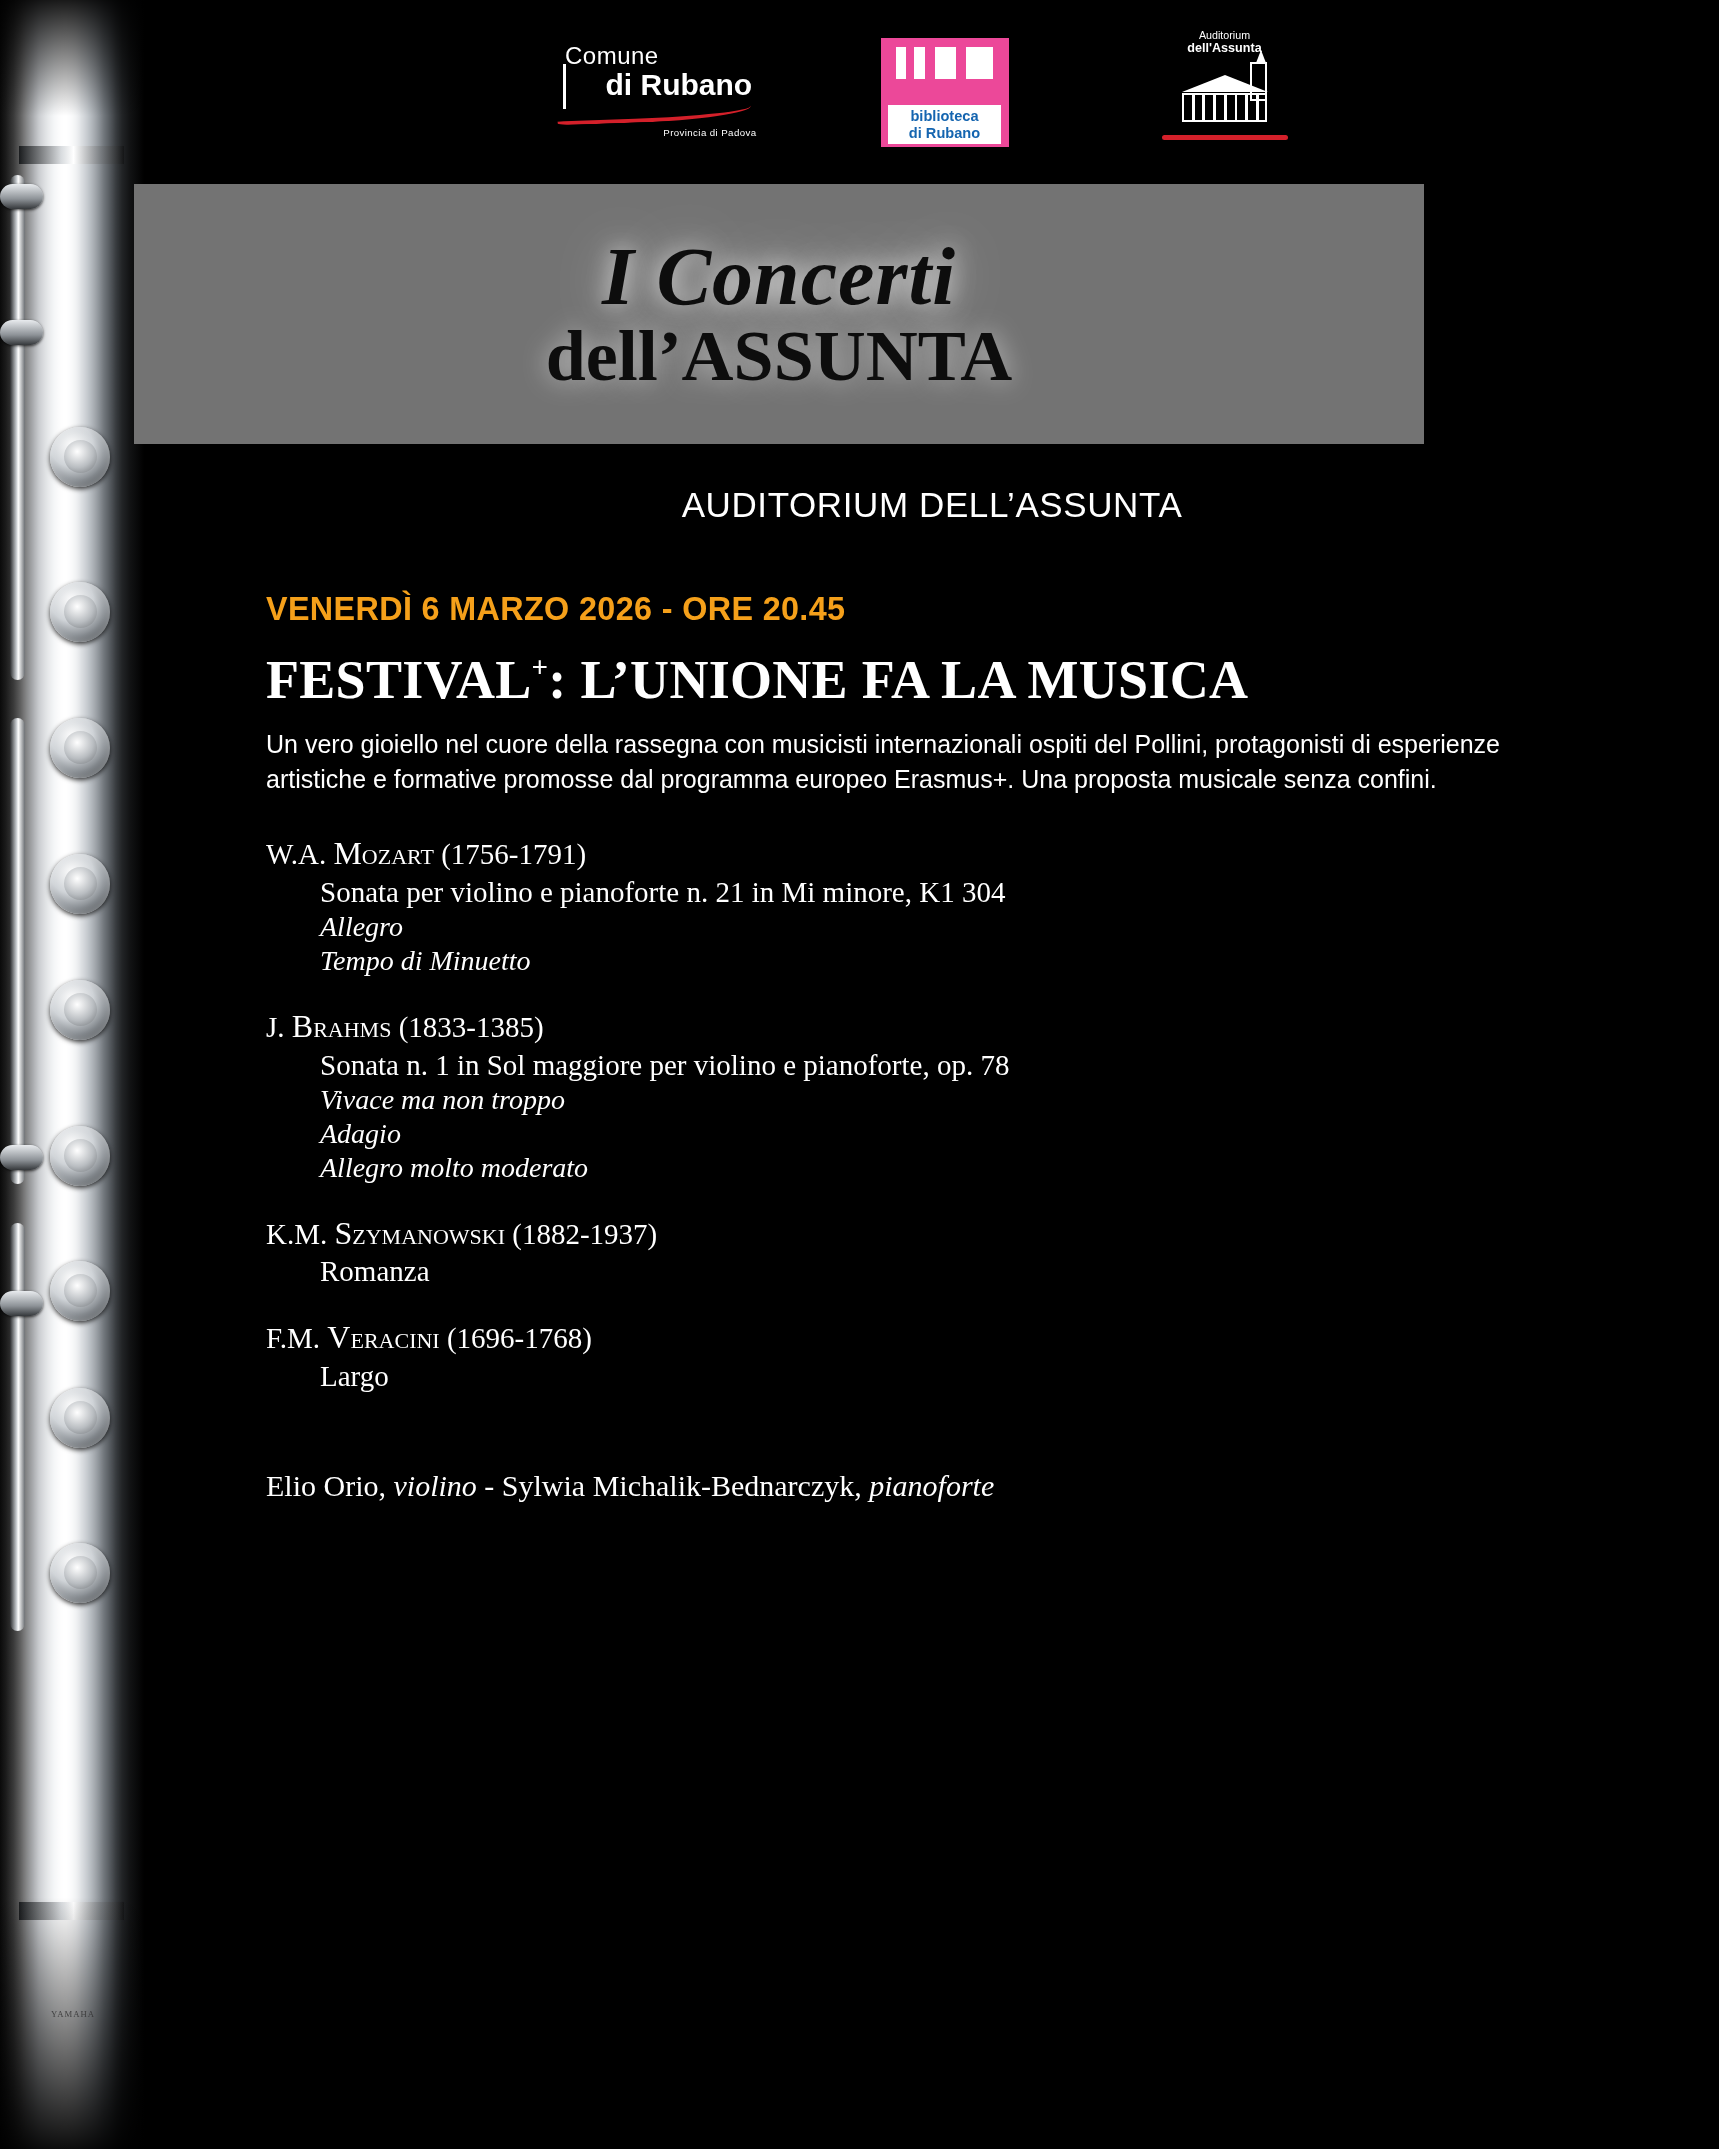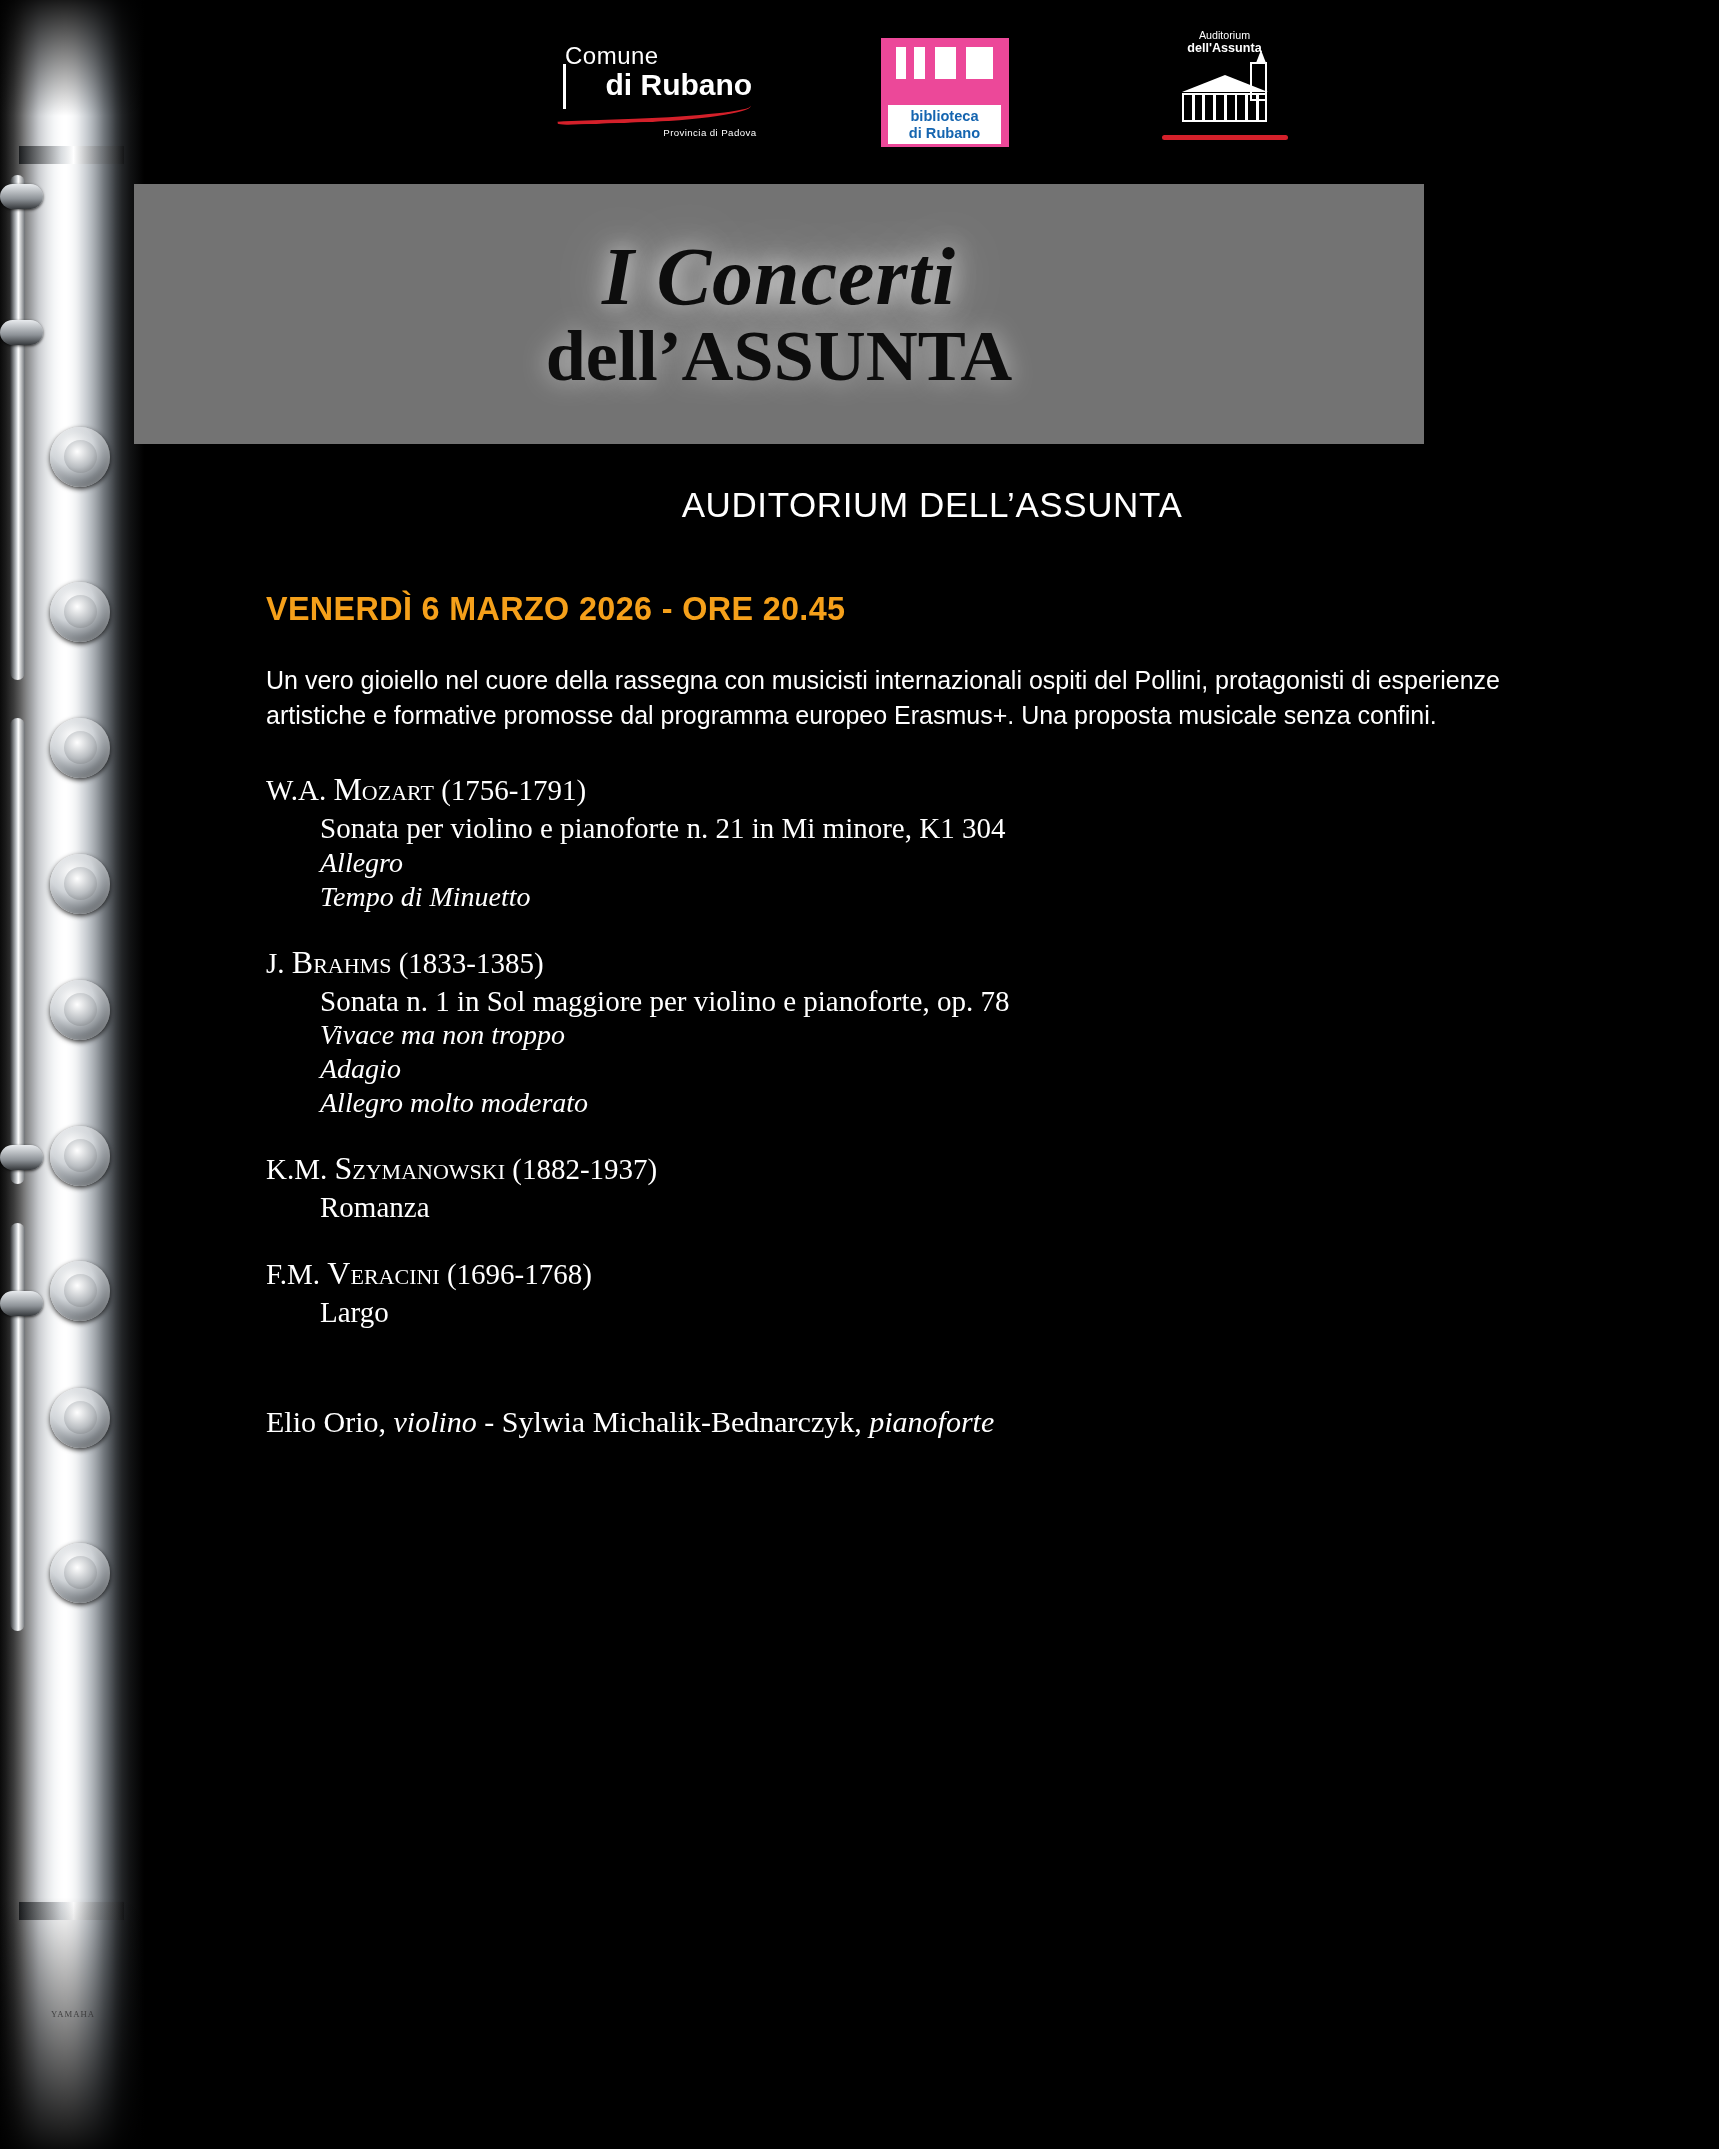--- a/index.html
+++ b/index.html
@@ -272,21 +272,21 @@
     margin-top: 21.3px;
     font-family: "Liberation Serif", serif;
     font-weight: bold;
     font-size: 54px;
     letter-spacing: 0.3px;
     color: #fff;
   }
   .title sup { font-size: 29px; vertical-align: 21.3px; }
 
   .intro {
-    margin-top: 35px;
+    margin-top: 16px;
     font-size: 25px;
     line-height: 1.38;
     color: #fff;
     max-width: 1329px;
   }
 
   .program { margin-top: 39px; }
   .prog-group { margin-bottom: 31px; }
   .composer {
     font-family: "Liberation Serif", serif;
@@ -400,20 +400,23 @@
 <div class="content">
 
   <div class="venue">
     <div class="v1">AUDITORIUM DELL’ASSUNTA</div>
   </div>
 
   <div class="block">
 
     <div class="date">VENERDÌ 6 MARZO 2026 - ORE 20.45</div>
 
+    <div class="title">
+      <span>FESTIVAL</span><sup>+</sup><span>: L’UNIONE FA LA MUSICA</span>
+    </div>
 
     <div class="intro">Un vero gioiello nel cuore della rassegna con musicisti internazionali ospiti del Pollini, protagonisti di esperienze artistiche e formative promosse dal programma europeo Erasmus+. Una proposta musicale senza confini.</div>
 
     <div class="program">
 
       <div class="prog-group">
         <div class="composer"><span>W.A. </span><span class="sc">Mozart</span><span> (1756-1791)</span></div>
         <div class="work">Sonata per violino e pianoforte n. 21 in Mi minore, K1 304</div>
         <div class="mvt">Allegro</div>
         <div class="mvt">Tempo di Minuetto</div>

